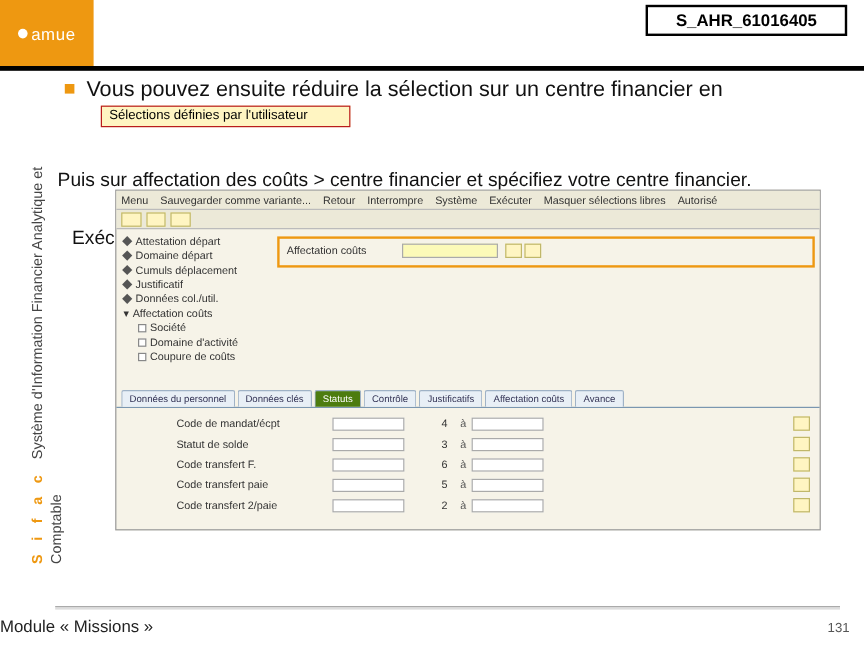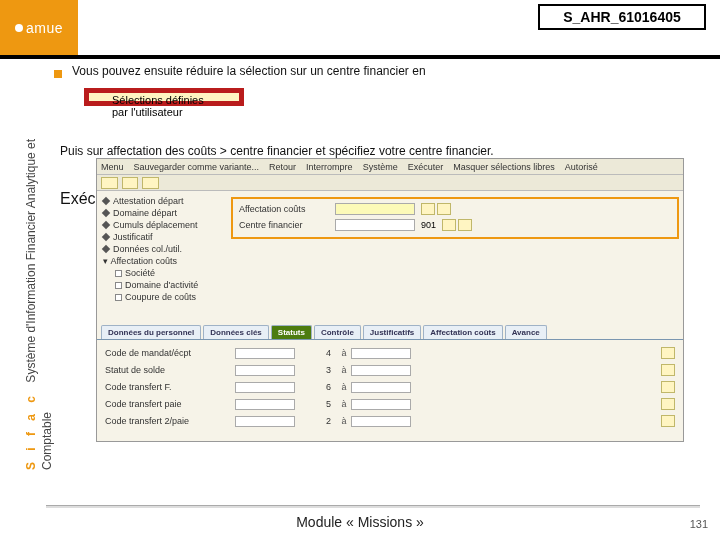--- a/index.html
+++ b/index.html
@@ -12,59 +12,59 @@
   .header-title { position: absolute; left: 84px; top: 4px; font-size: 22px; font-weight: bold; color: #222; }
   .header-sub { position: absolute; left: 84px; top: 32px; font-size: 14px; color: #222; }
   .header-code { position: absolute; right: 14px; top: 4px; width: 168px; height: 26px; border: 2px solid #000; background: #fff; display: flex; align-items: center; justify-content: center; font-size: 14px; font-weight: bold; }
   .header-underline { position: absolute; left: 0; right: 0; top: 55px; height: 4px; background: #000; }
 
   .sidebar-text { position: absolute; left: 24px; top: 470px; transform: rotate(-90deg); transform-origin: left top; font-size: 12px; color: #444; white-space: nowrap; }
   .sidebar-text .sifac { color: #ee9811; font-weight: bold; letter-spacing: 4px; margin-right: 6px; }
   .sidebar-text2 { position: absolute; left: 40px; top: 470px; transform: rotate(-90deg); transform-origin: left top; font-size: 12px; color: #444; white-space: nowrap; }
 
   .bullet { position: absolute; left: 54px; top: 70px; width: 8px; height: 8px; background: #ee9811; }
-  .bullet-text { position: absolute; left: 72px; top: 64px; font-size: 12px; color: #111; width: 630px; }
-
-  .user-sel-btn { position: absolute; left: 84px; top: 88px; width: 160px; height: 18px; background: #fff5c2; border: 5px solid #b91c1c; font-size: 11px; padding: 1px 23px; font-family: Tahoma, sans-serif; }
-
-  .para2 { position: absolute; left: 60px; top: 140px; font-size: 12px; color: #111; width: 650px; line-height: 22px; }
+  .bullet-text { position: absolute; left: 72px; top: 64px; font-size: 18px; color: #111; width: 630px; }
+
+  .user-sel-btn { position: absolute; left: 84px; top: 88px; width: 208px; height: 18px; background: #fff5c2; border: 1px solid #b91c1c; font-size: 11px; padding: 1px 6px; font-family: Tahoma, sans-serif; }
+
+  .para2 { position: absolute; left: 48px; top: 140px; font-size: 16px; color: #111; width: 650px; line-height: 22px; }
   .para2b { position: absolute; left: 60px; top: 190px; font-size: 16px; color: #111; }
 
   .sap-shot { position: absolute; left: 96px; top: 158px; width: 588px; background: #f6f3e8; border: 1px solid #999; font-family: Tahoma, sans-serif; font-size: 9px; }
   .sap-menu { height: 16px; background: #ece9d8; border-bottom: 1px solid #bbb; display: flex; align-items: center; padding: 0 4px; gap: 10px; color: #333; }
   .sap-toolbar { height: 16px; background: #ece9d8; border-bottom: 1px solid #bbb; display: flex; align-items: center; padding: 0 4px; gap: 4px; }
   .tb-btn { background: #fff5c2; border: 1px solid #c0b76a; padding: 0 4px; height: 12px; line-height: 10px; font-size: 8px; color: #555; }
   .sap-body { display: flex; }
   .sap-tree { width: 130px; padding: 4px 6px; color: #333; line-height: 12px; }
   .sap-tree .li { display: flex; align-items: center; gap: 3px; }
   .sap-tree .box { width: 7px; height: 7px; background: #fff; border: 1px solid #888; display: inline-block; }
   .sap-tree .diamond { width: 6px; height: 6px; background: #555; transform: rotate(45deg); display: inline-block; margin-right: 1px; }
   .sap-right { flex: 1; padding: 6px 4px 2px 4px; }
   .highlight-box { border: 2px solid #ee9811; padding: 3px 6px; margin-bottom: 4px; }
   .field-row { display: flex; align-items: center; gap: 6px; height: 14px; margin-bottom: 2px; }
   .field-label { width: 90px; color: #333; }
   .field-input { width: 80px; height: 12px; background: #fcfab8; border: 1px solid #aaa; }
   .field-input.white { background: #fff; }
   .mini-btn { width: 14px; height: 12px; background: #fff5c2; border: 1px solid #c0b76a; }
   .right-btns { display: flex; gap: 2px; }
 
-  .sap-tabs { display: flex; gap: 2px; border-bottom: 1px solid #7a96b0; padding: 0 4px; font-weight: bold; }
+  .sap-tabs { display: flex; gap: 2px; border-bottom: 1px solid #7a96b0; padding: 0 4px; }
   .tab { background: #e8eff6; border: 1px solid #9fb2c6; border-bottom: none; padding: 2px 6px; font-size: 8px; color: #335; border-radius: 2px 2px 0 0; }
   .tab.active { background: #4d7c0f; color: #fff; }
   .sap-fields-area { padding: 6px 8px 10px 8px; }
-  .frow { display: flex; align-items: center; height: 14px; margin-bottom: 3px; }
+  .frow { display: flex; align-items: center; height: 14px; margin-bottom: 3px; margin-left: 42px; }
   .frow .flab { width: 130px; color: #333; }
   .frow .fin { width: 60px; height: 11px; background: #fff; border: 1px solid #aaa; }
   .frow .fv { width: 30px; text-align: right; margin: 0 6px; color: #333; }
   .frow .a { width: 14px; text-align: center; color: #555; }
   .frow .end { margin-left: auto; display: flex; gap: 2px; }
 
   .footer-line { position: absolute; left: 46px; right: 20px; bottom: 34px; height: 1px; background: #aaa; }
   .footer-shadow { position: absolute; left: 46px; right: 20px; bottom: 32px; height: 2px; background: #bbb; opacity: 0.5; }
-  .footer-text { position: absolute; left: 0; right: 0; bottom: 10px; text-align: center; font-size: 14px; color: #222; }
+  .footer-text { position: absolute; left: 0; right: 0; bottom: 10px; font-size: 14px; color: #222; }
   .page-num { position: absolute; right: 12px; bottom: 10px; font-size: 11px; color: #555; text-align: right; }
 </style>
 </head>
 <body>
 
 <div class="header">
   <div class="header-logo-box">
     <span class="dot"></span>
     <span class="logo-text">amue</span>
   </div>
@@ -141,29 +141,20 @@
     <div class="sap-right">
       <div class="highlight-box">
         <div class="field-row">
           <span class="field-label">Affectation coûts</span>
           <span class="field-input"></span>
           <span class="right-btns">
               <span class="mini-btn"></span>
               <span class="mini-btn"></span>
             </span>
         </div>
-        <div class="field-row">
-          <span class="field-label">Centre financier</span>
-          <span class="field-input white"></span>
-          <span>901</span>
-          <span class="right-btns">
-              <span class="mini-btn"></span>
-              <span class="mini-btn"></span>
-            </span>
-        </div>
       </div>
     </div>
   </div>
   <div style="height:18px"></div>
   <div class="sap-tabs">
     <div class="tab">Données du personnel</div>
     <div class="tab">Données clés</div>
     <div class="tab active">Statuts</div>
     <div class="tab">Contrôle</div>
     <div class="tab">Justificatifs</div>

